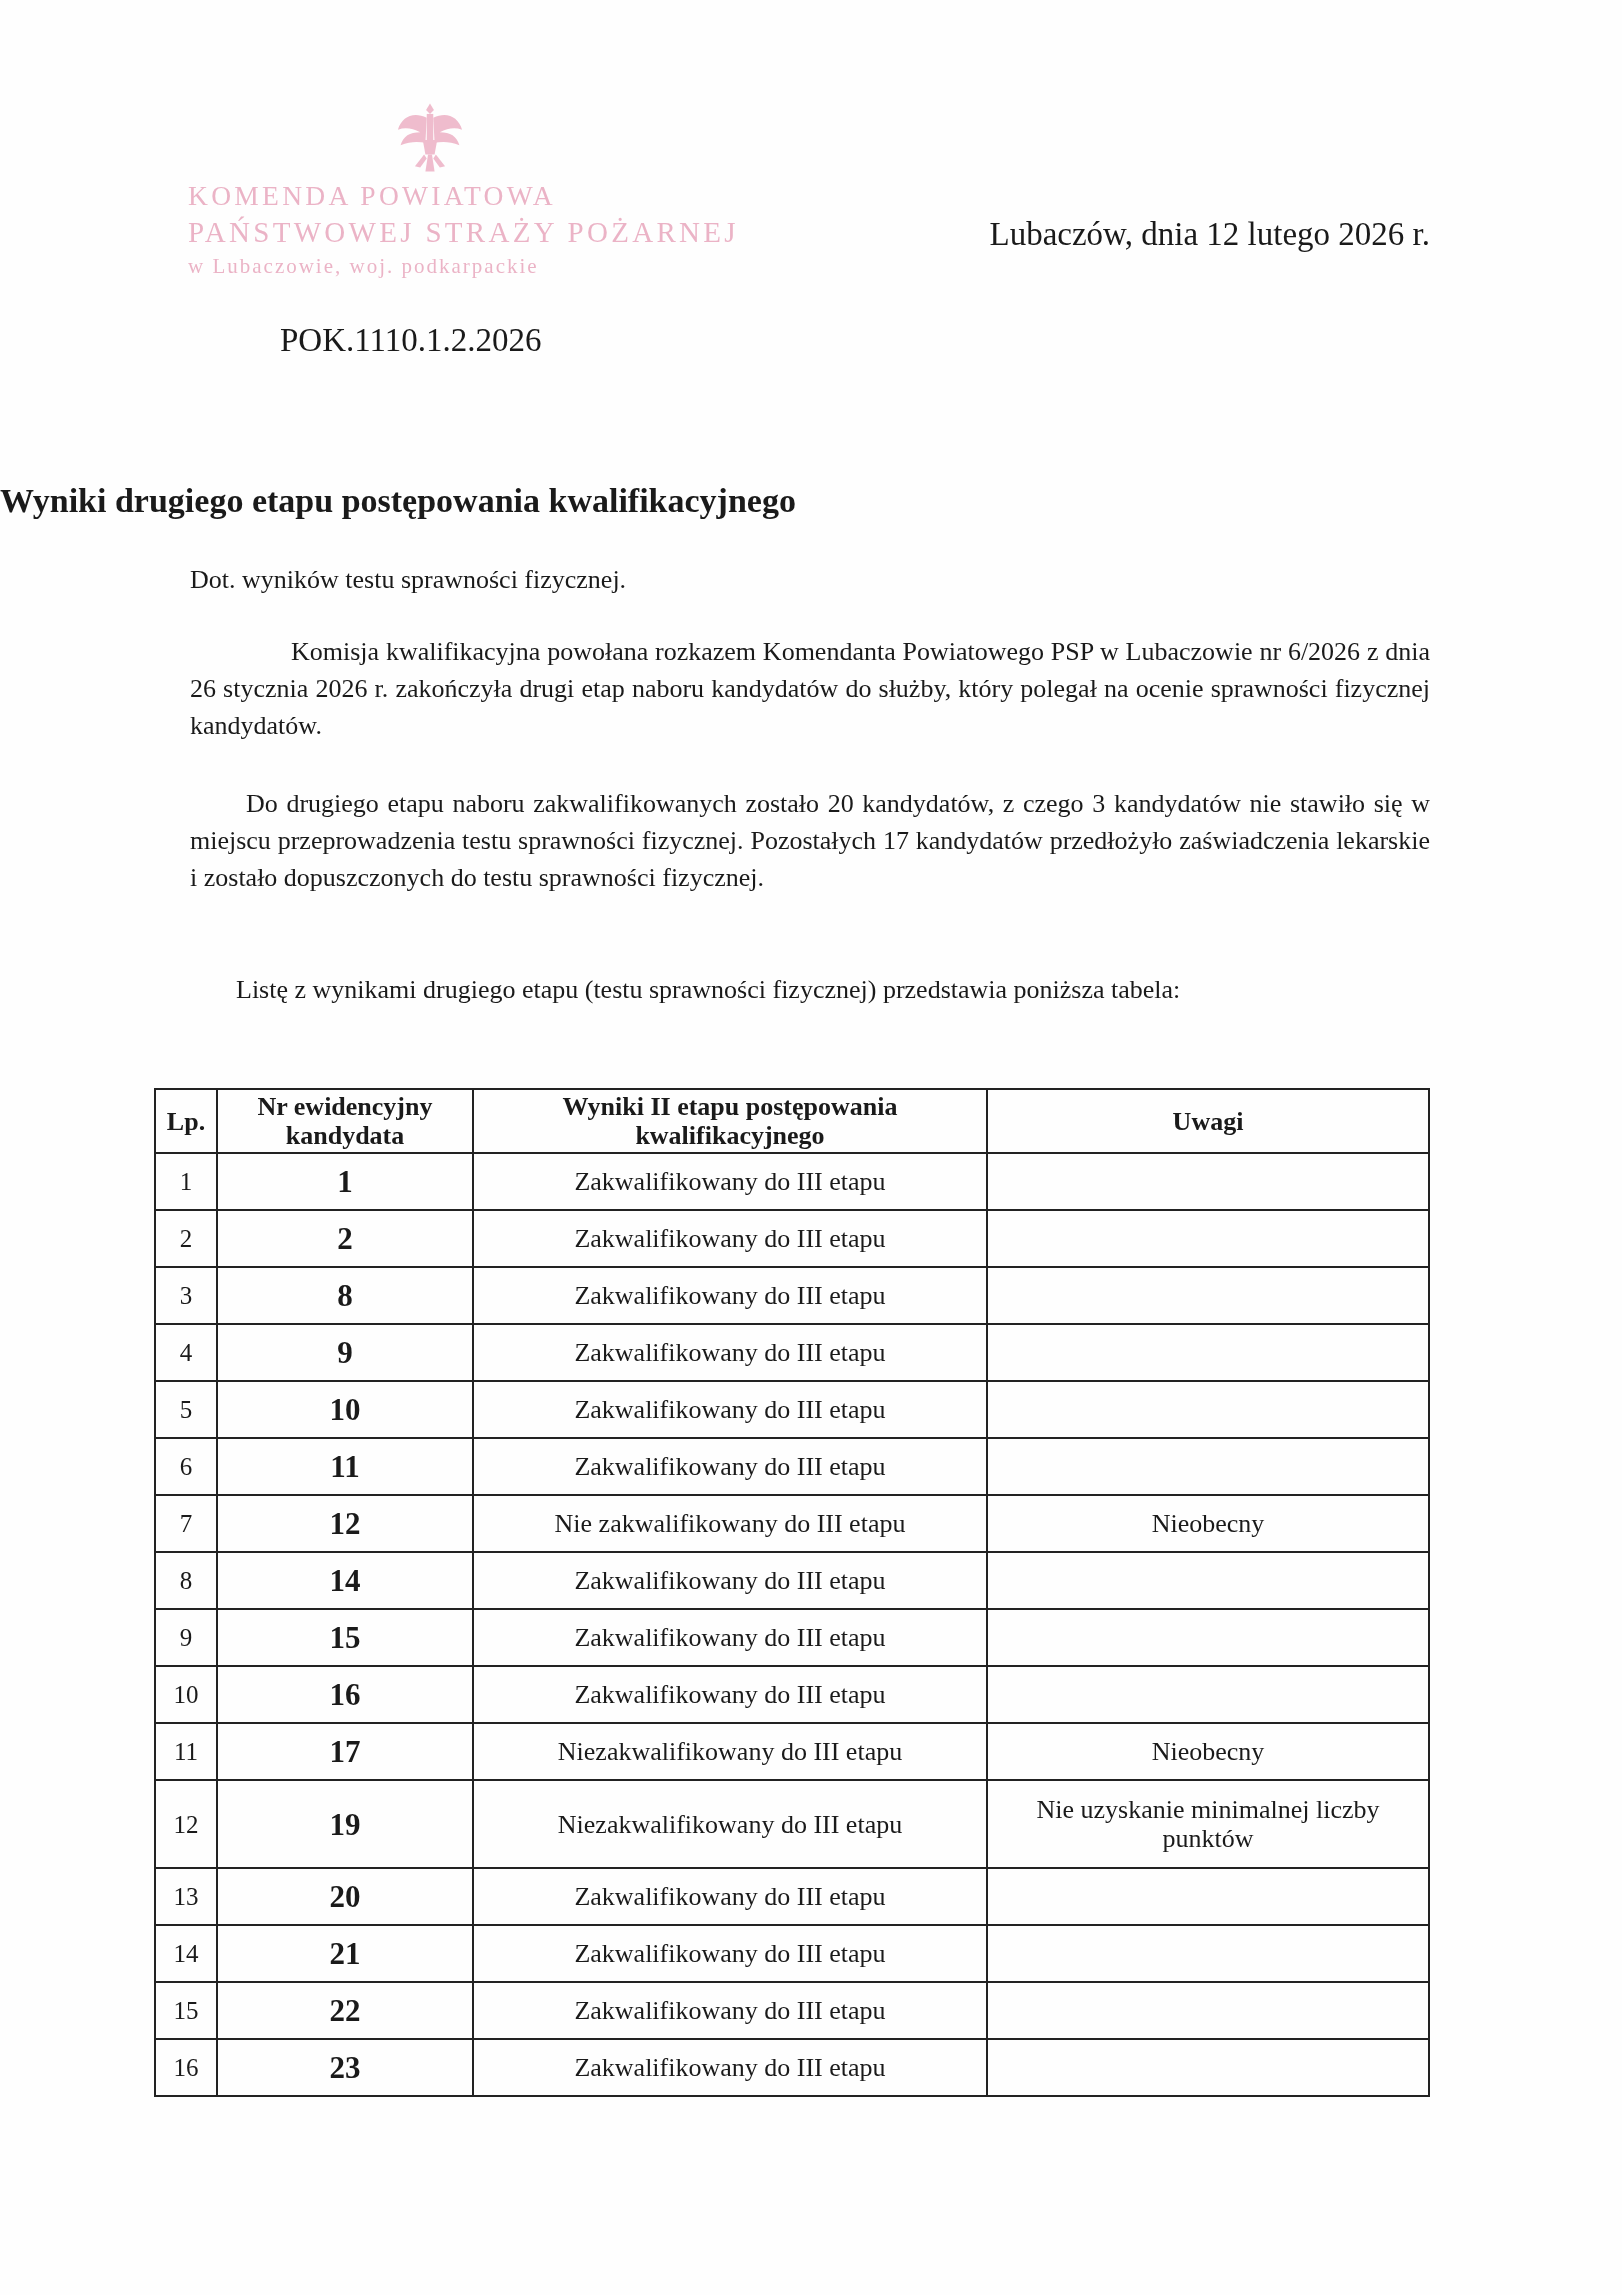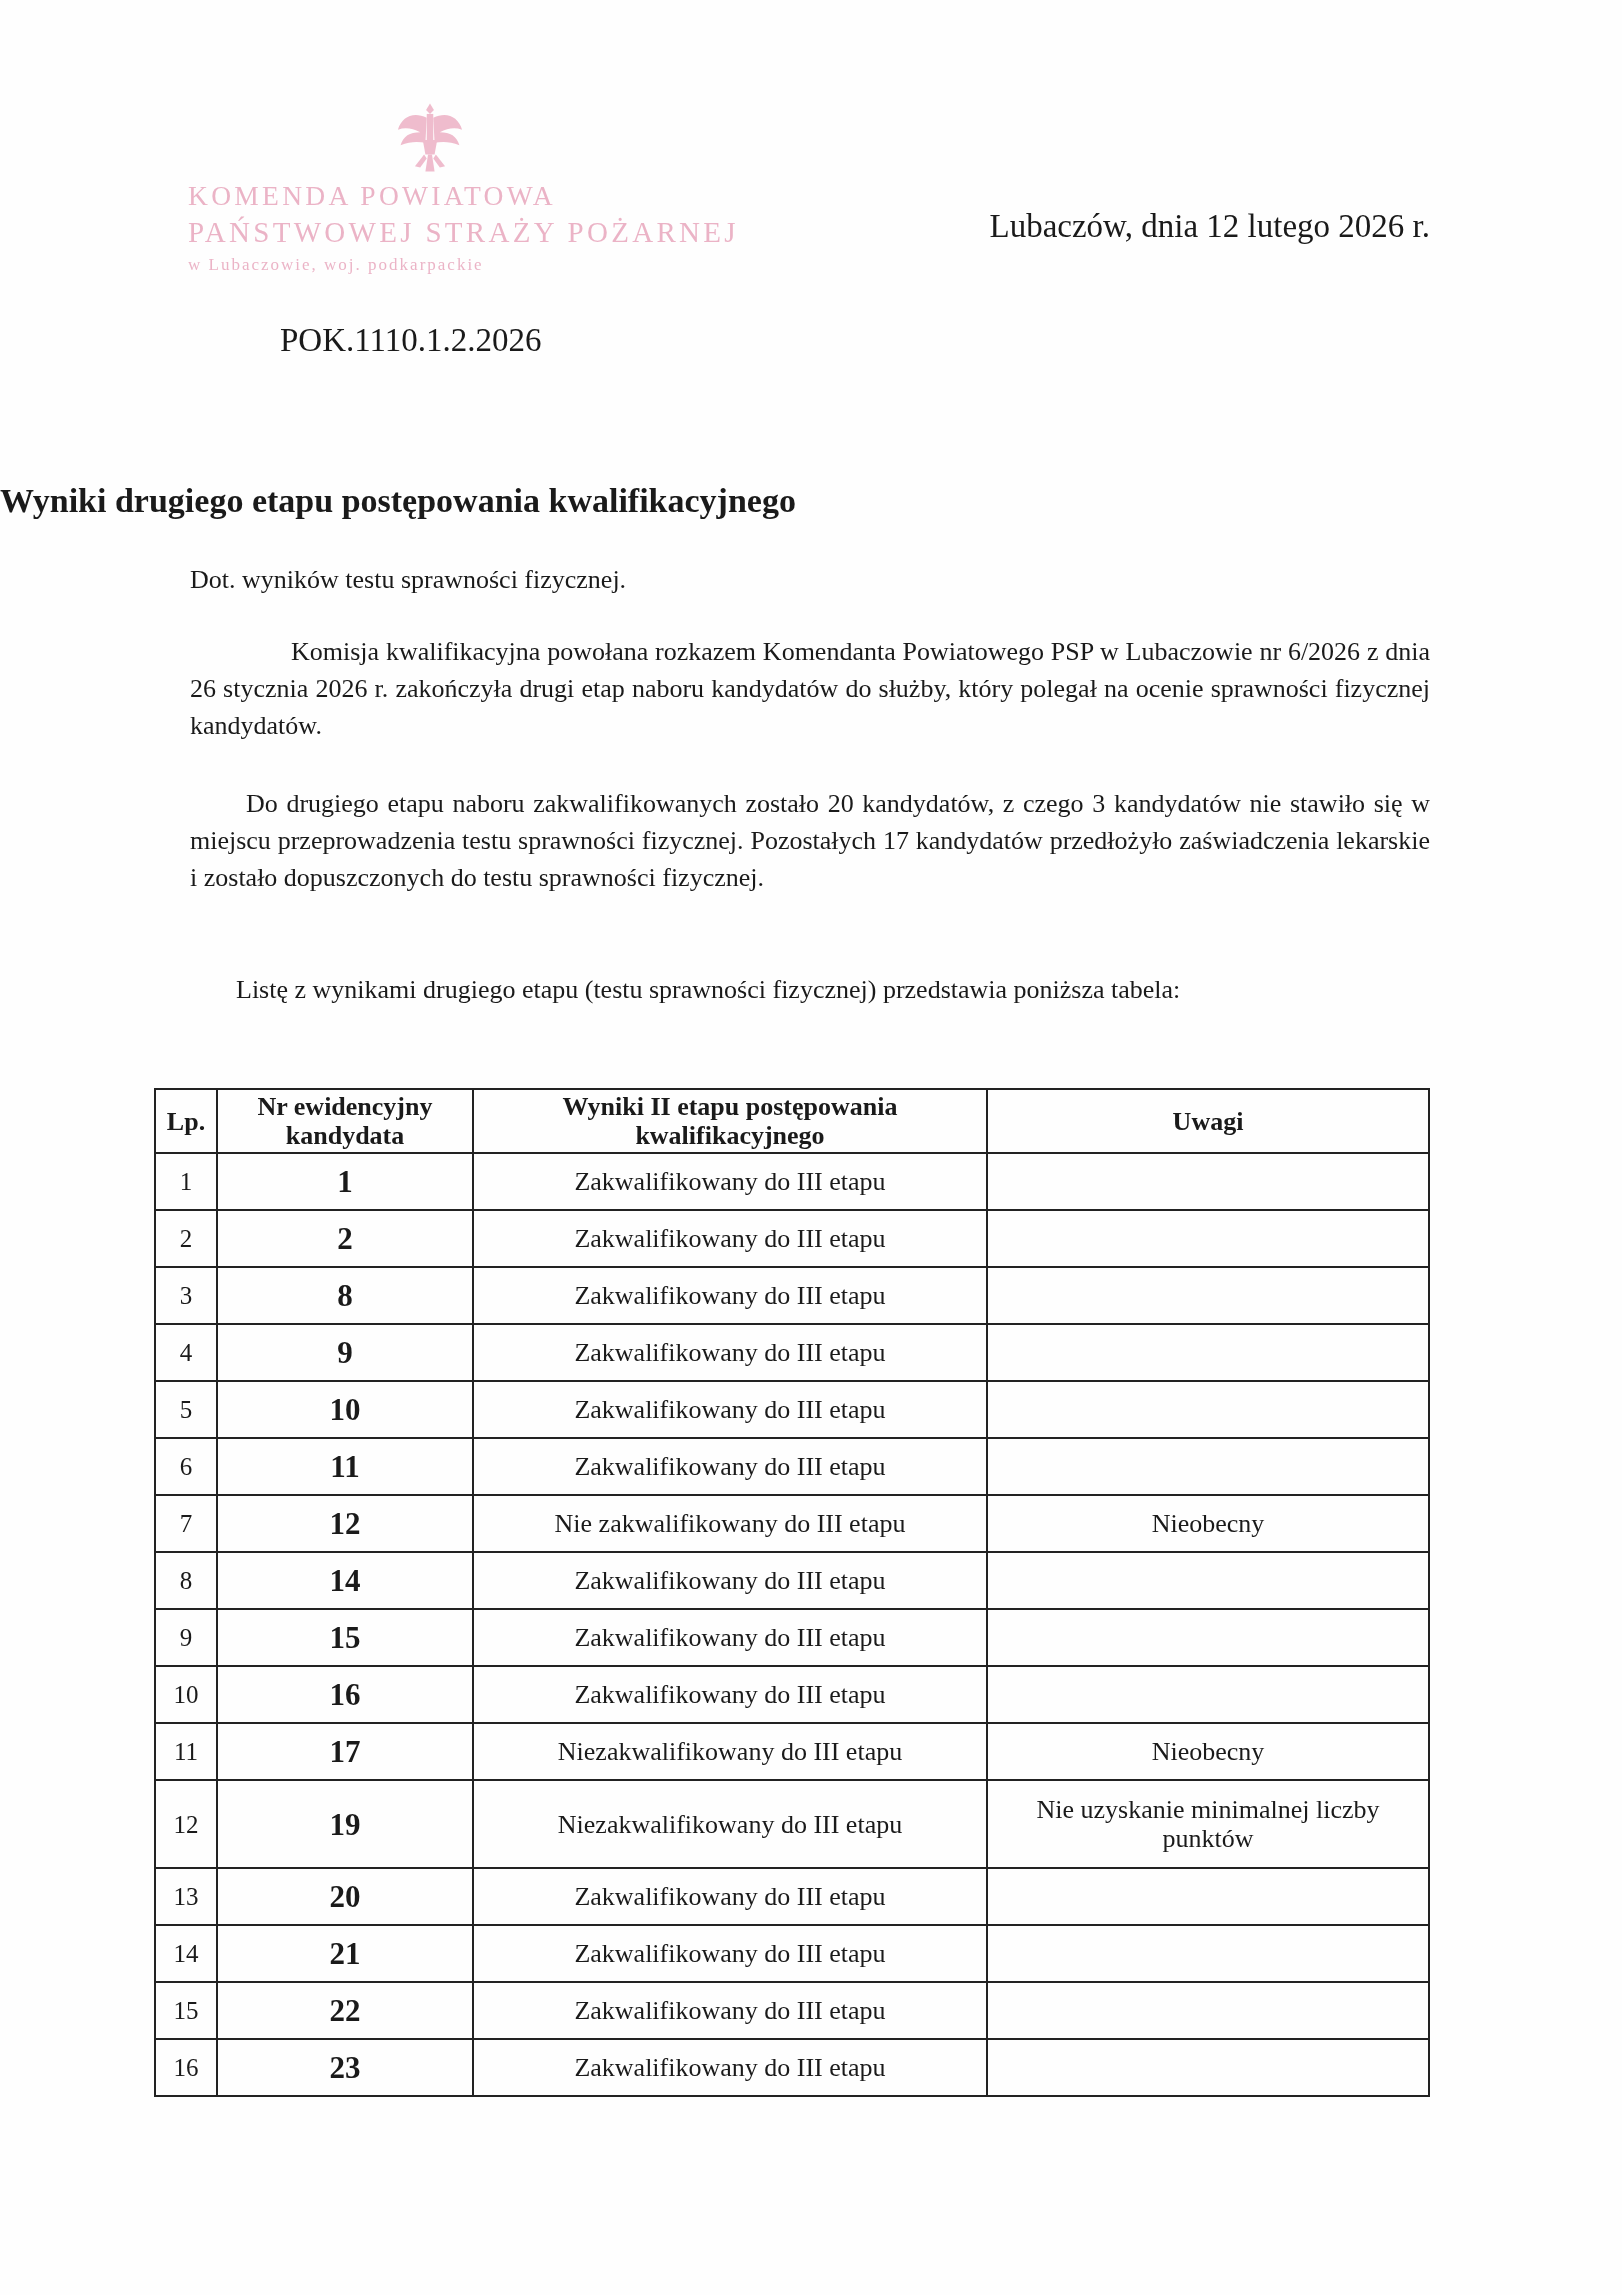--- a/index.html
+++ b/index.html
@@ -8,23 +8,23 @@
     font-family: "Liberation Serif", "DejaVu Serif", serif; color: #1a1a1a;
   }
   .abs { position: absolute; }
 
   
   .stamp { left: 188px; top: 98px; width: 484px; text-align: left; color: #e8a7bd; }
   .eagle { display: block; margin: 0 auto; width: 72px; height: 79px; }
   .stamp-line { font-family: "Liberation Serif", serif; letter-spacing: 3.3px; line-height: 1; white-space: nowrap; opacity: 0.85; }
   .stamp-l1 { font-size: 27.5px; margin-top: 5.2px; }
   .stamp-l2 { font-size: 29px; margin-top: 7.9px; }
-  .stamp-l3 { font-size: 17px; margin-top: 9.2px; letter-spacing: 2px; }
+  .stamp-l3 { font-size: 21px; margin-top: 9.2px; letter-spacing: 2px; }
 
-  .date { right: 193px; top: 208px; font-size: 33px; white-space: nowrap; }
+  .date { right: 193px; top: 216px; font-size: 33px; white-space: nowrap; }
   .ref { left: 280px; top: 322px; font-size: 33px; white-space: nowrap; }
 
   .title { left: 0; width: 1623px; top: 482px; text-align: left; font-size: 34px; font-weight: bold; }
 
   .body-text { left: 190px; width: 1240px; font-size: 26px; line-height: 37px; text-align: justify; }
   .subject { top: 561px; }
   .p1 { top: 633px; text-indent: 101px; }
   .p2 { top: 785px; text-indent: 56px; }
   .p3 { top: 971px; text-indent: 46px; }
 

